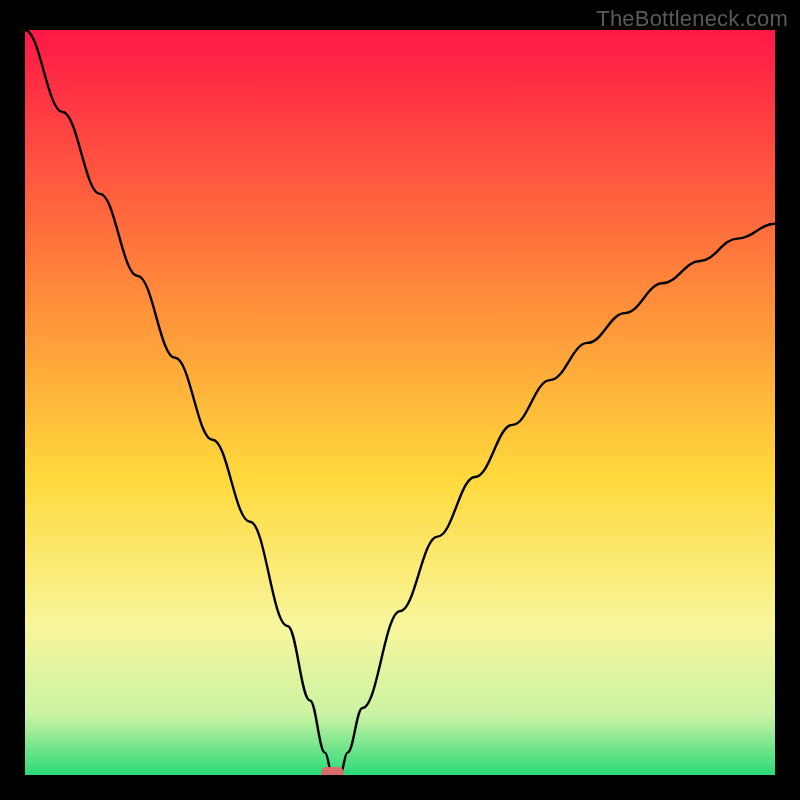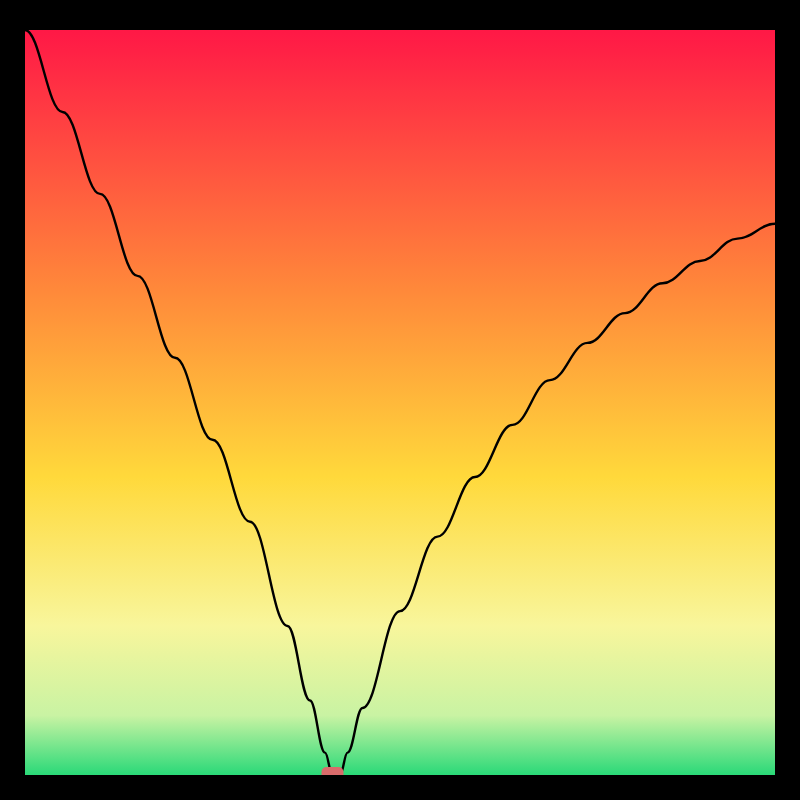--- a/index.html
+++ b/index.html
@@ -37,20 +37,21 @@
   .plot svg {
     width: 100%;
     height: 100%;
     display: block;
   }
 </style>
 </head>
 <body>
 
 <div class="frame">
+  <div class="watermark">TheBottleneck.com</div>
   <div class="plot">
     <svg viewBox="0 0 750 745" preserveAspectRatio="none">
       <defs>
         <linearGradient id="bg-grad" x1="0" y1="0" x2="0" y2="1">
 
         <stop offset="0%" stop-color="#ff1846"></stop>
             <stop offset="35%" stop-color="#ff893a"></stop>
             <stop offset="60%" stop-color="#ffd93b"></stop>
             <stop offset="80%" stop-color="#f8f69c"></stop>
             <stop offset="92%" stop-color="#c9f3a3"></stop>

